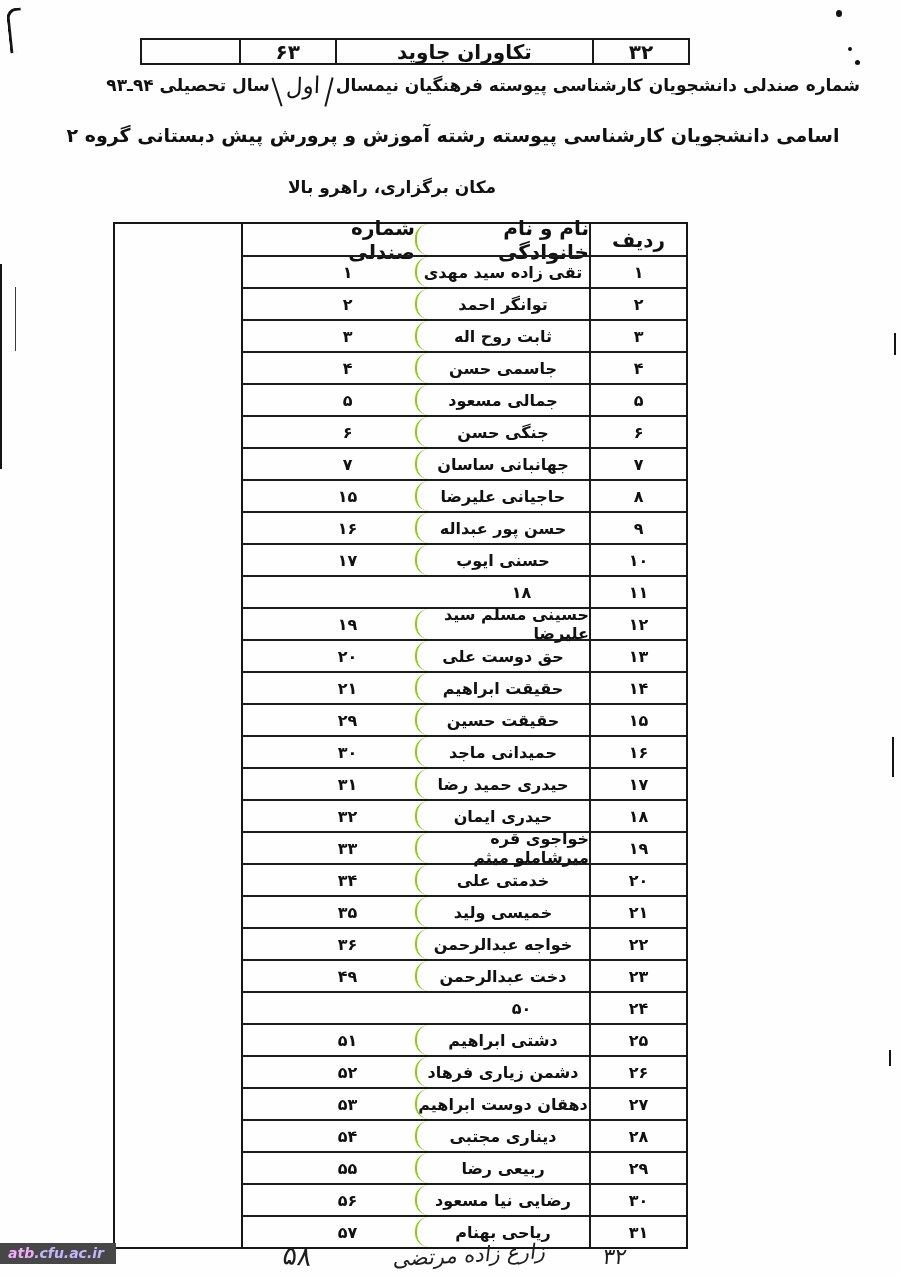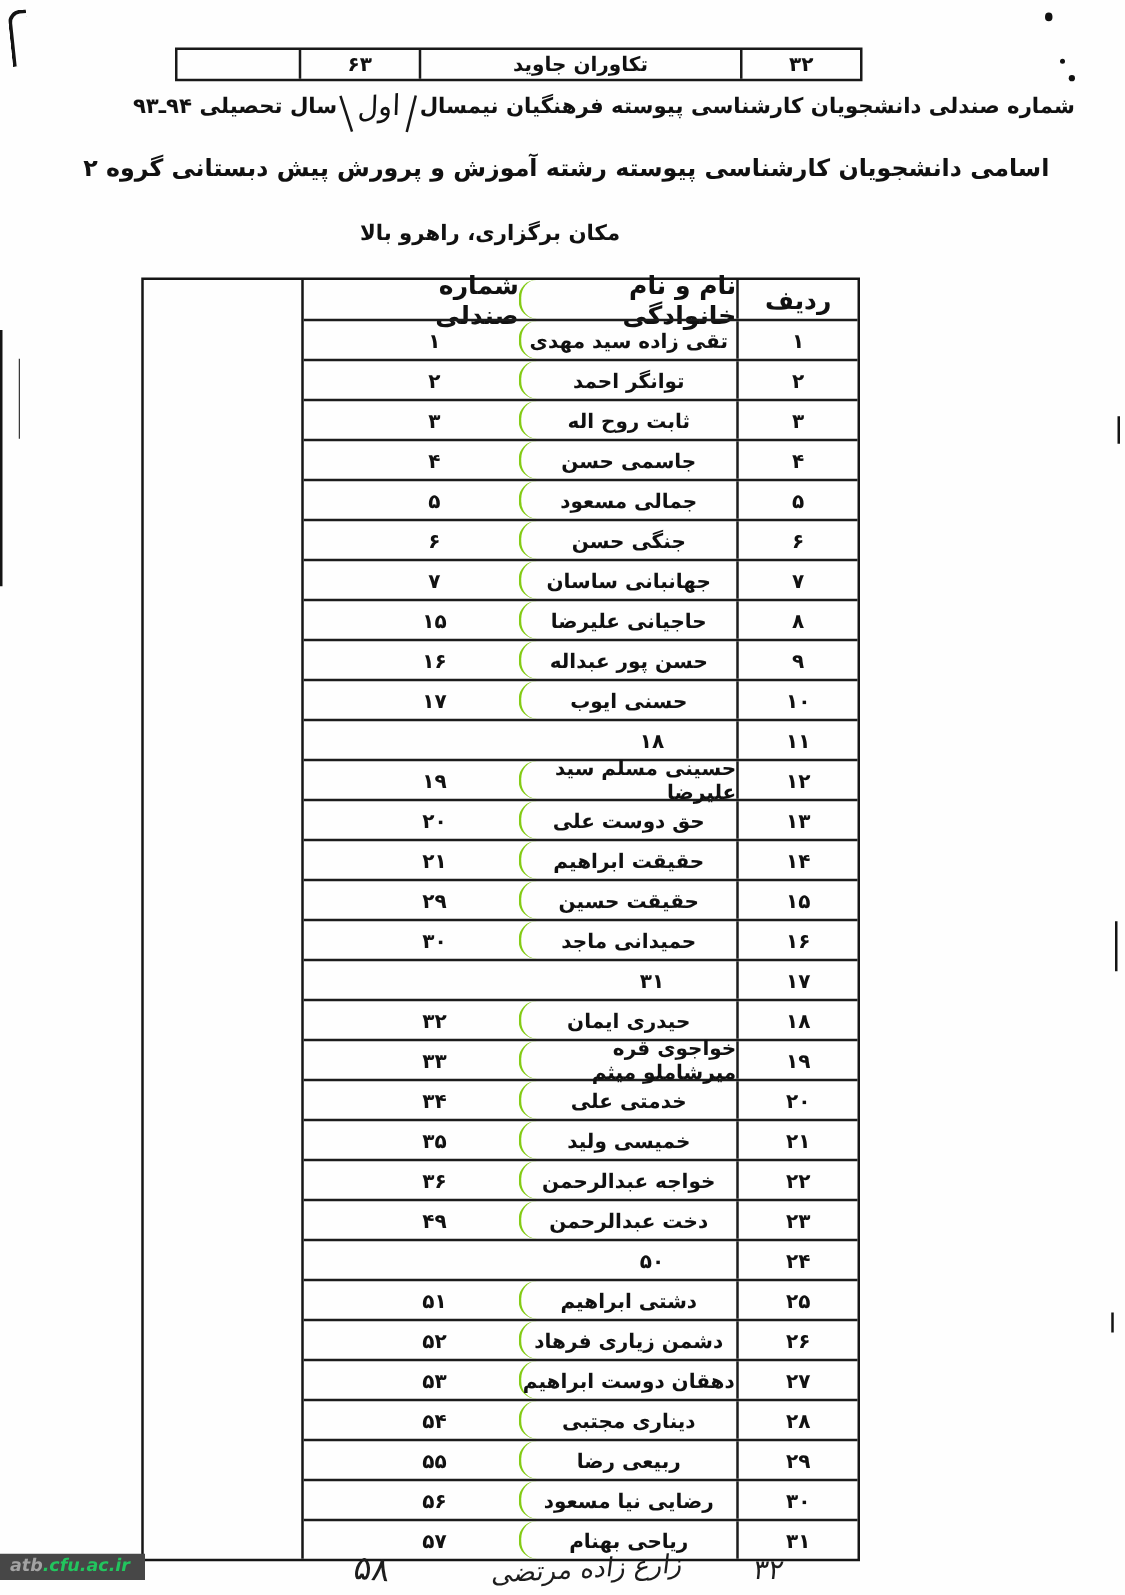--- a/index.html
+++ b/index.html
@@ -3,21 +3,21 @@
 <meta charset="utf-8">
 <style>
   html,body{margin:0;padding:0;background:#888;}
   #page{position:relative;width:900px;height:1276px;background:#fefefe;overflow:hidden;
         font-family:"DejaVu Sans",sans-serif;color:#111;}
 
   
   .strip{position:absolute;left:140px;top:38px;width:550px;height:27px;
          border:2px solid #191919;display:flex;direction:rtl;box-sizing:border-box;}
   .strip .scell{display:flex;align-items:center;justify-content:center;
-                font-weight:bold;font-size:16px;box-sizing:border-box;height:100%;}
+                font-weight:bold;font-size:20px;box-sizing:border-box;height:100%;}
   .scell.c0{width:104px;border-left:2px solid #191919;}
   .scell.c1{width:279px;border-left:2px solid #191919;}
   .scell.c2{width:104px;border-left:2px solid #191919;}
   .scell.c3{width:105px;}
 
   
   .subtitle{position:absolute;top:70px;right:40px;direction:rtl;text-align:right;
             font-weight:bold;font-size:17px;white-space:nowrap;}
   .hw-inline{display:inline-block;font-size:23px;font-weight:normal;
              transform:rotate(-4deg) skewX(-6deg);padding:0 2px;position:relative;top:3px;}
@@ -54,22 +54,22 @@
            transform:rotate(4deg) skewX(-5deg);font-weight:normal;}
   .hw-name{left:365px;top:1243px;width:210px;text-align:center;font-size:21px;
            direction:rtl;transform:rotate(-3deg) skewX(-10deg);font-weight:normal;}
   .hw-row{left:603px;top:1244px;font-size:22px;letter-spacing:12px;
           transform:skewX(-8deg);font-weight:normal;}
 
   
   .watermark{position:absolute;left:0;top:1243px;background:#474747;
              padding:2px 12px 3px 8px;font-style:italic;font-weight:bold;font-size:14px;
              white-space:nowrap;}
-  .watermark .wm-a{color:#a3a3a3;}
-  .watermark .wm-b{color:#22c55e;}
+  .watermark .wm-a{color:#f0abfc;}
+  .watermark .wm-b{color:#c4b5fd;}
 
   
   .artifact{position:absolute;background:#141414;}
   .hook{position:absolute;left:8px;top:8px;width:12px;height:42px;background:transparent;
         border-left:3px solid #141414;border-top:3px solid #141414;
         border-top-left-radius:10px;transform:rotate(-6deg);}
   .dot{position:absolute;background:#101010;border-radius:50%;}
 </style>
 </head>
 <body>
@@ -204,20 +204,21 @@
   </div>
 
   <div class="trow">
     <div class="cell radif">۱۶</div>
     <div class="cell name">حمیدانی ماجد</div>
     <div class="cell seat">۳۰</div>
   </div>
 
   <div class="trow">
     <div class="cell radif">۱۷</div>
+    <div class="cell name">حیدری حمید رضا</div>
     <div class="cell seat">۳۱</div>
   </div>
 
   <div class="trow">
     <div class="cell radif">۱۸</div>
     <div class="cell name">حیدری ایمان</div>
     <div class="cell seat">۳۲</div>
   </div>
 
   <div class="trow">

